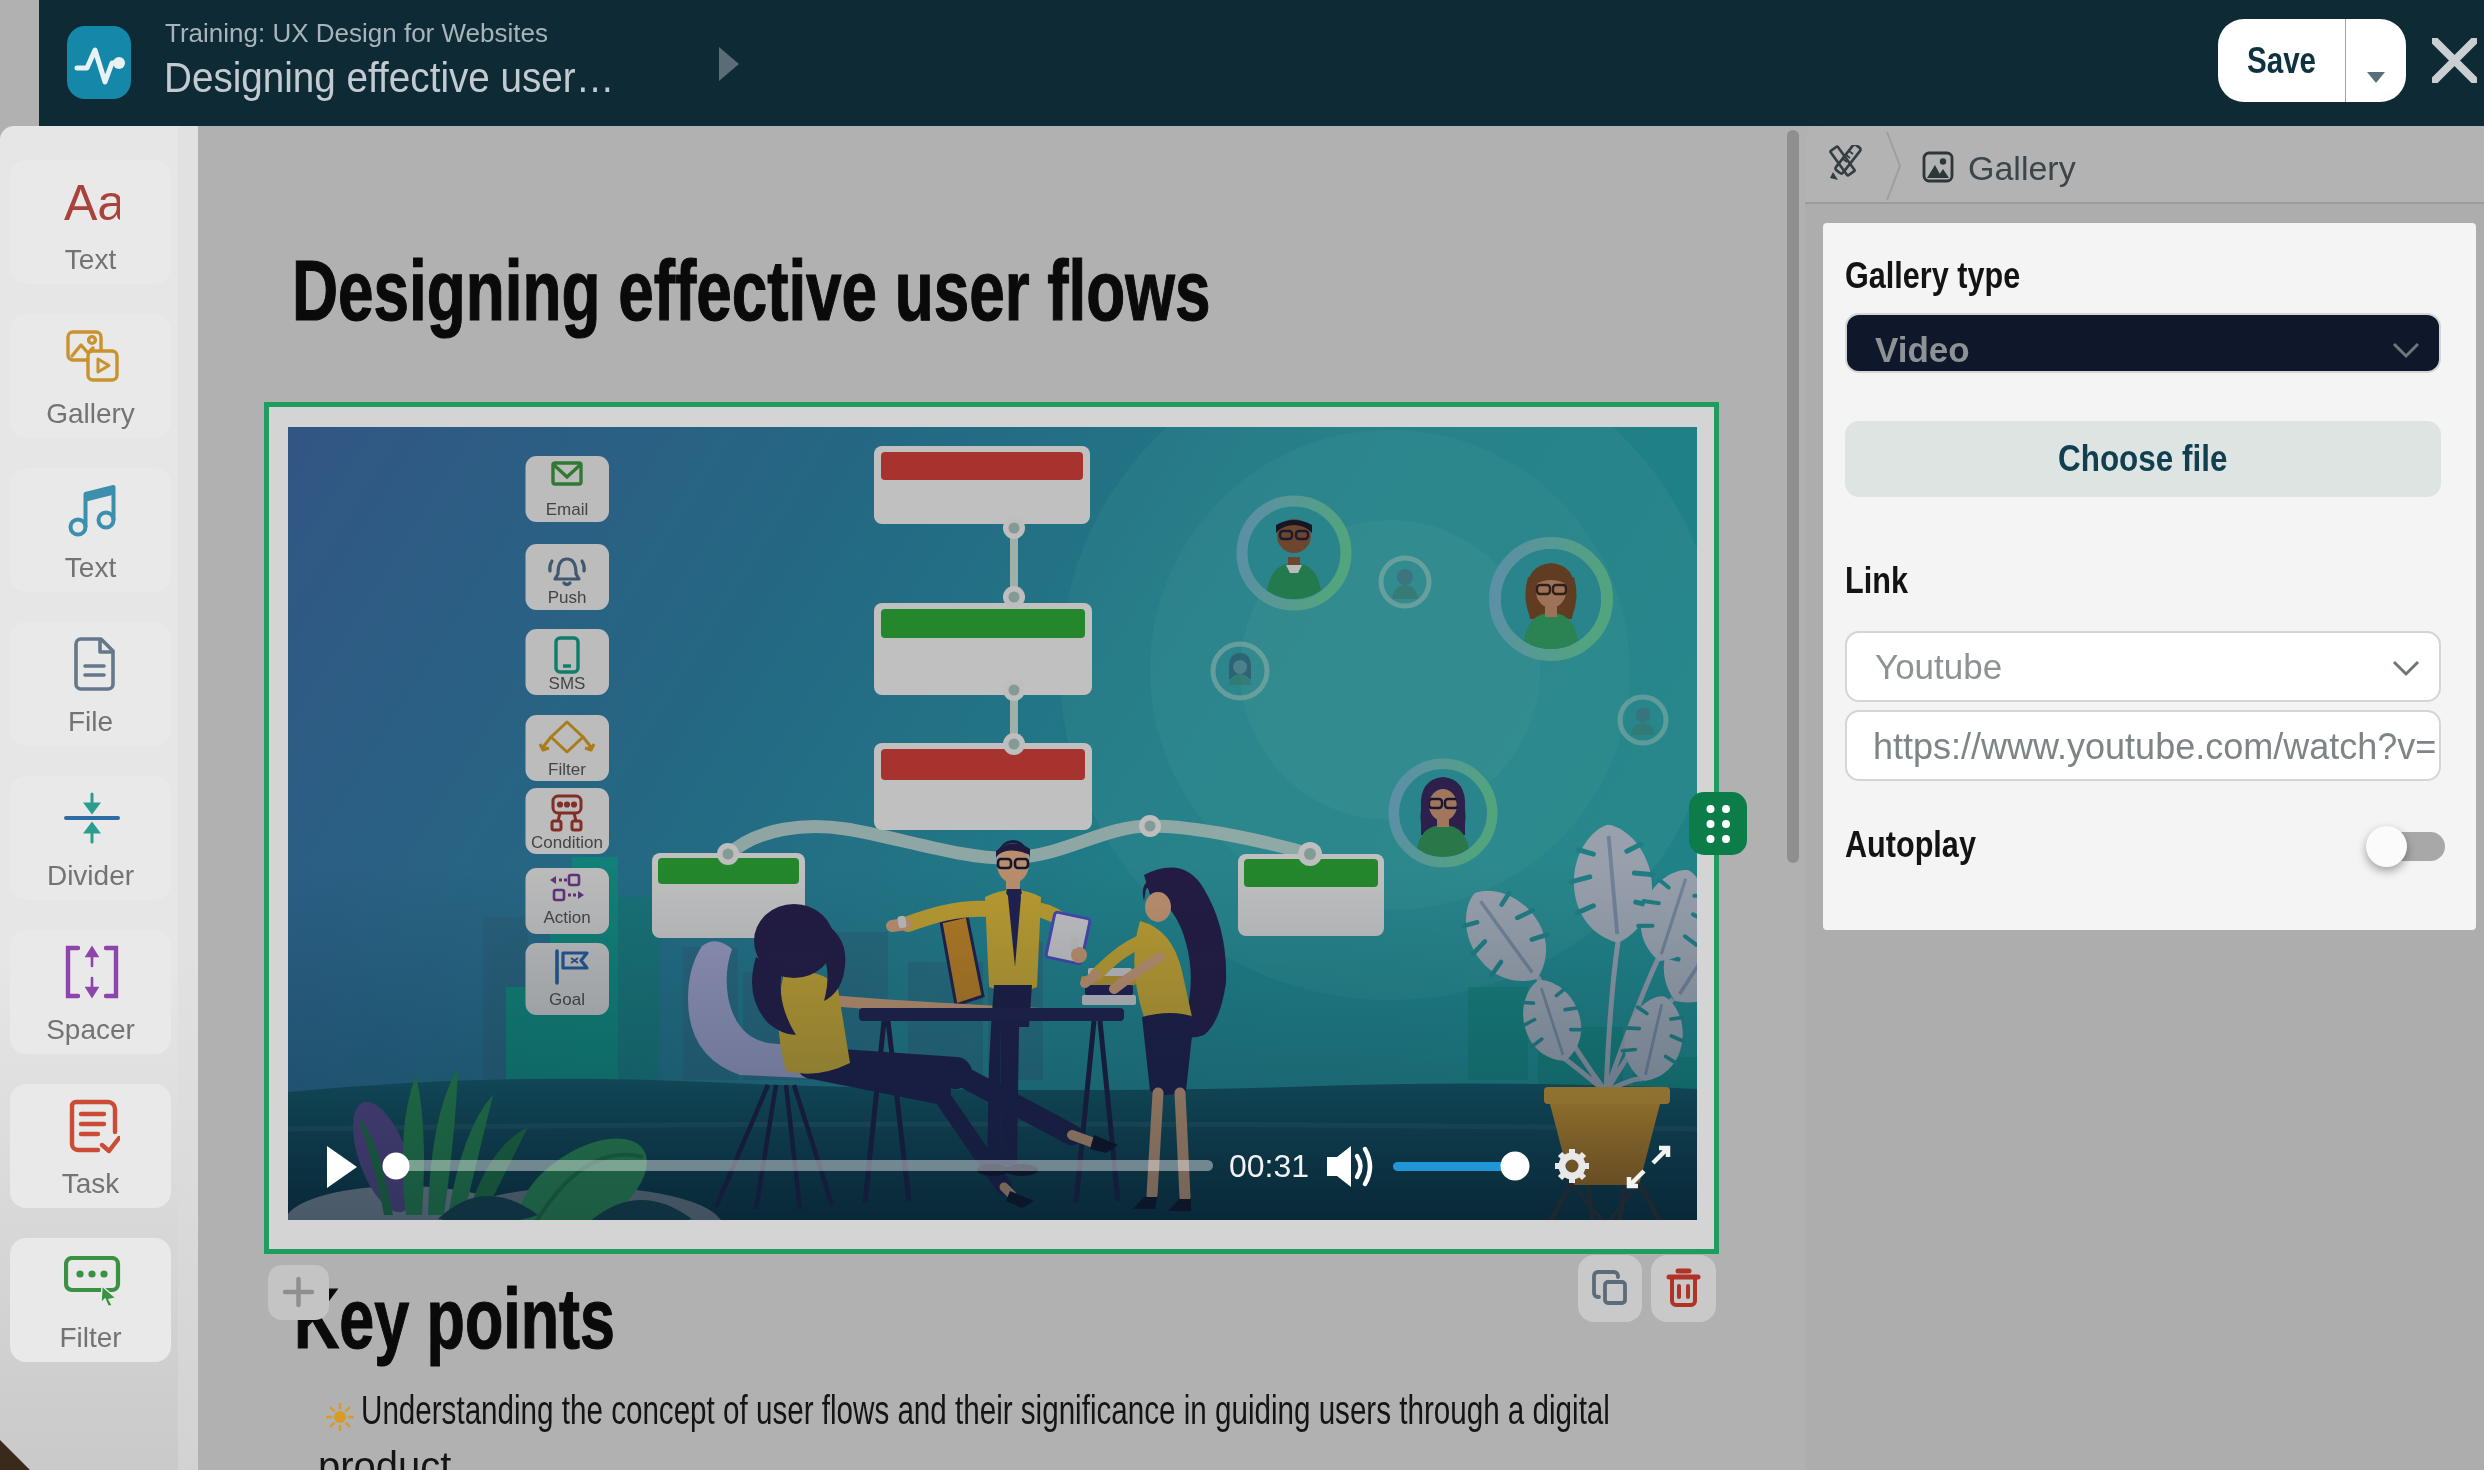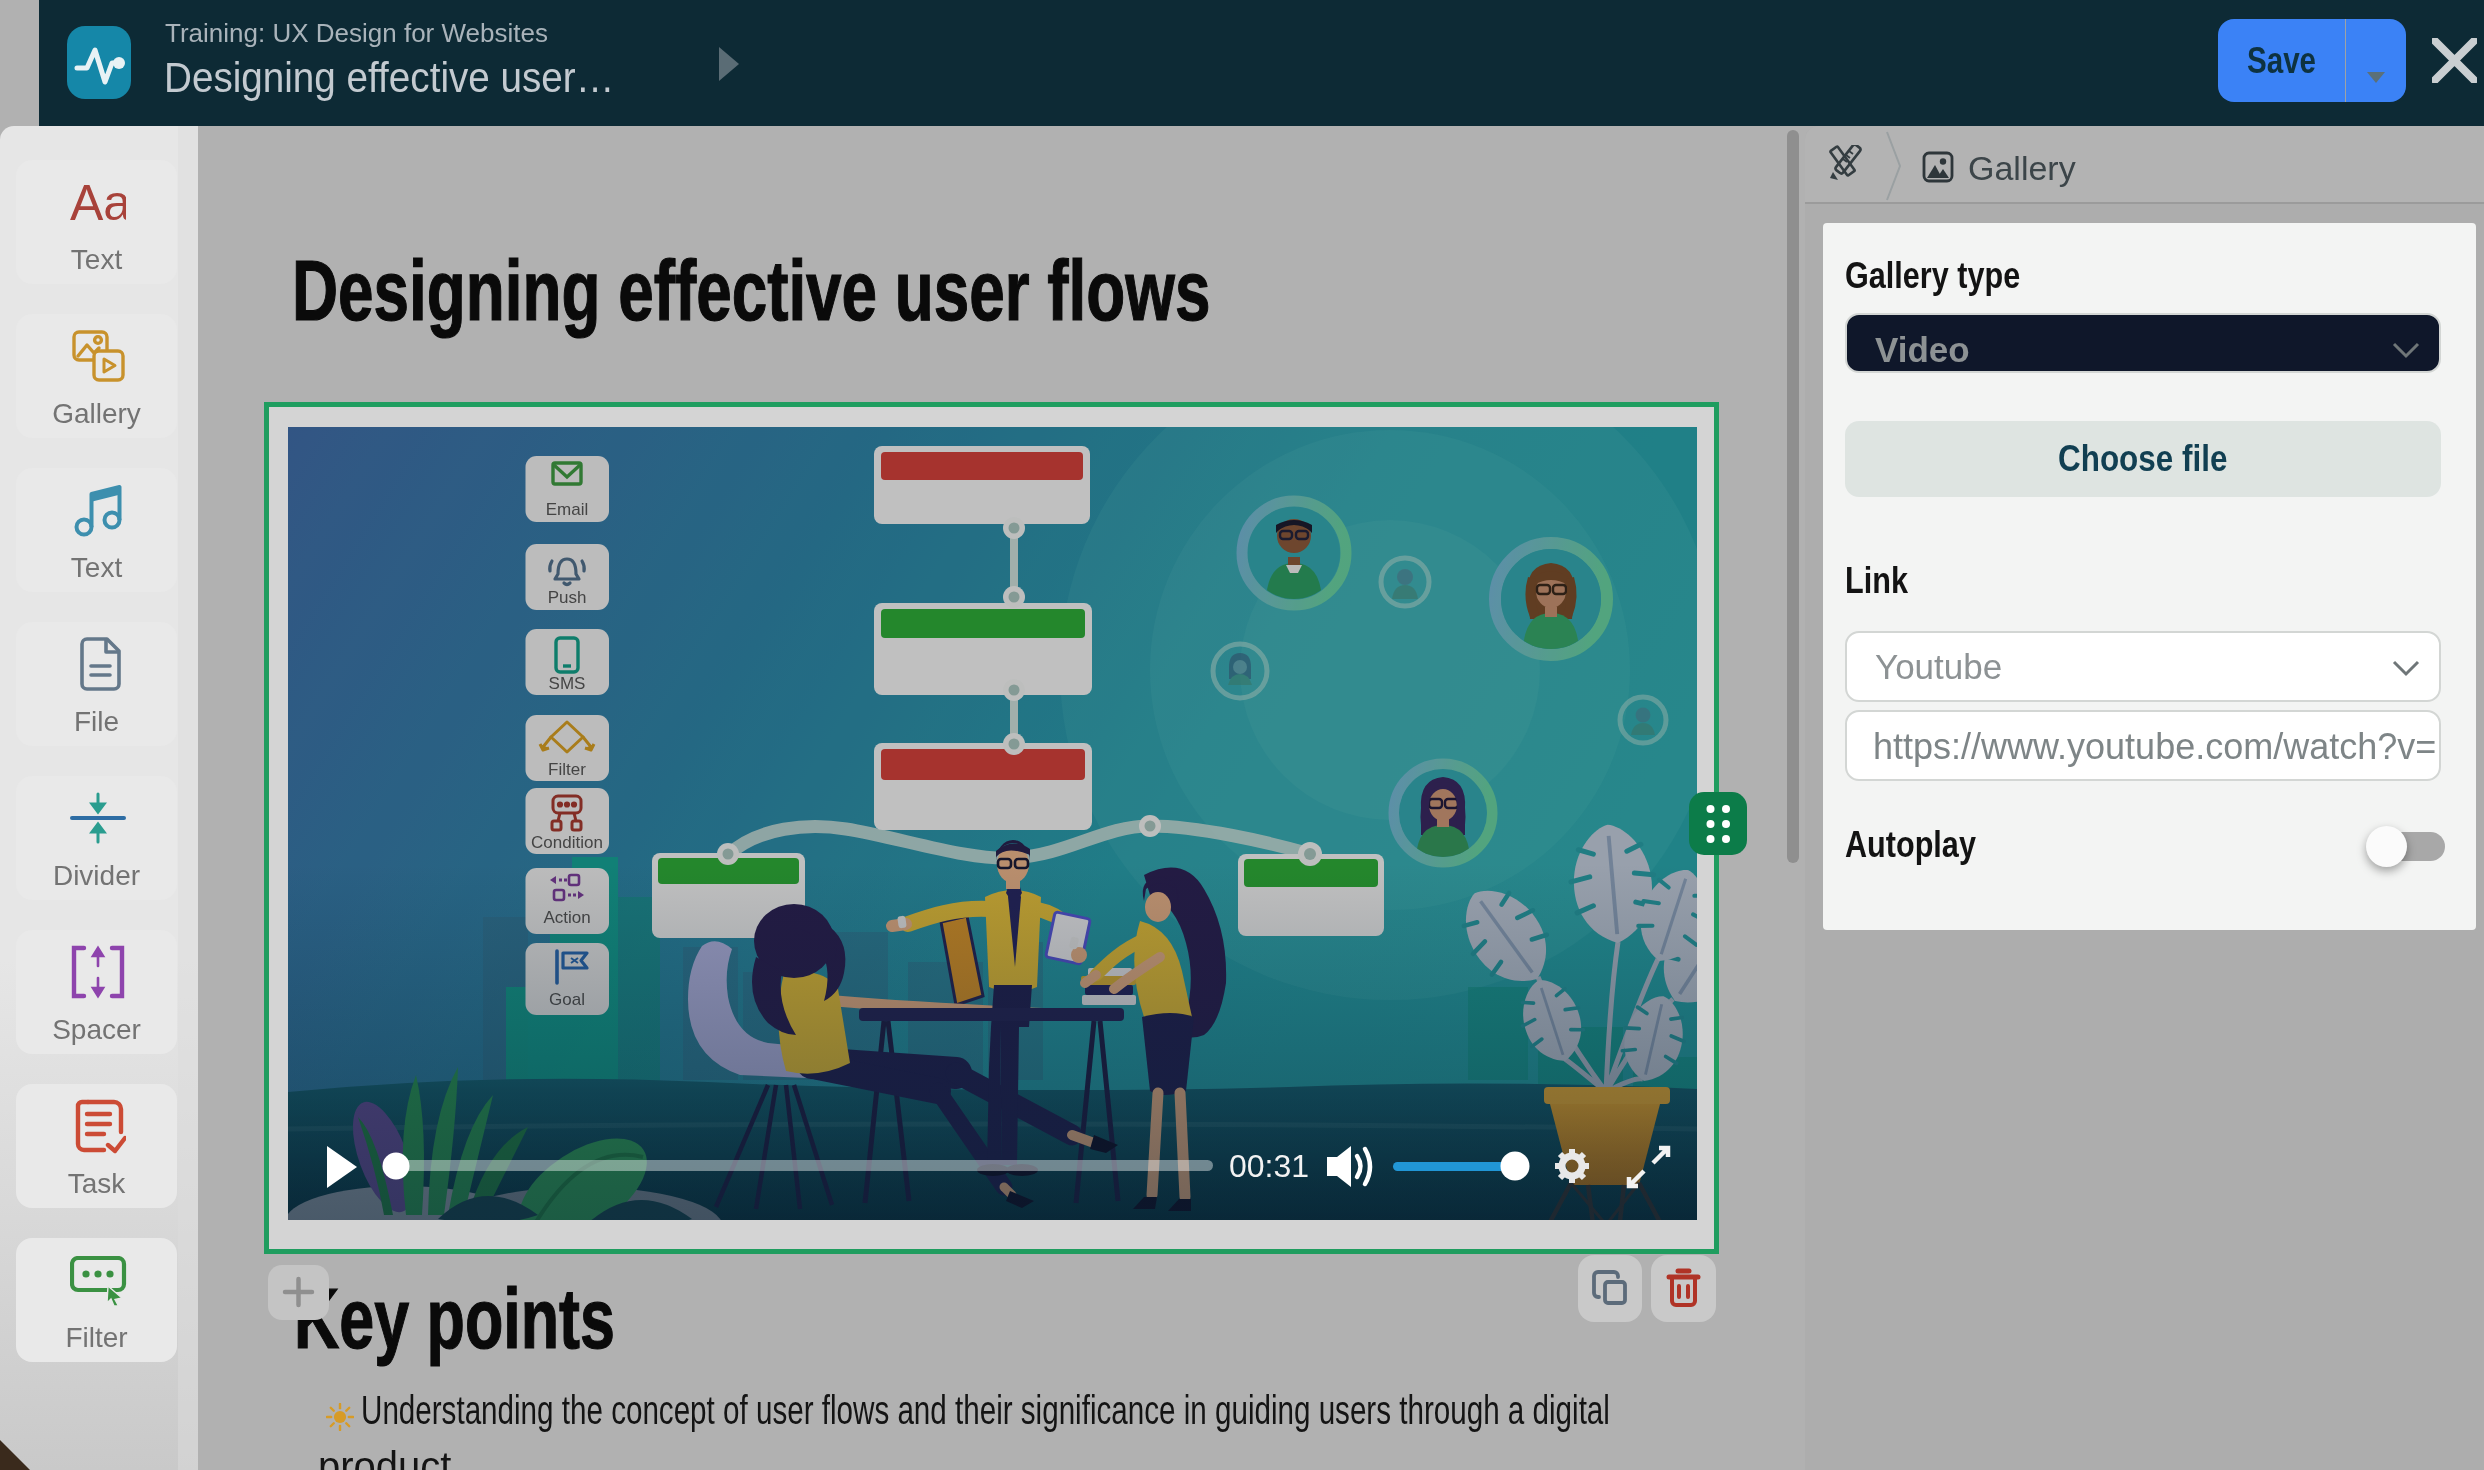--- a/index.html
+++ b/index.html
@@ -14,21 +14,21 @@
     <svg width="64" height="73" viewBox="0 0 64 73">
       <path d="M10 42 L20 42 L28 24 L38 56 L45 37 L52 37" fill="none" stroke="#e8f2f5" stroke-width="5" stroke-linejoin="round" stroke-linecap="round"></path>
       <circle cx="52" cy="37" r="6" fill="#e8f2f5"></circle>
     </svg>
   </div>
   <div class="abs" style="left:126px;top:18px;font-size:26px;color:#a9b3ba;">Training: UX Design for Websites</div>
   <div class="abs" style="left:125px;top:54px;font-size:42px;color:#c3cad0;white-space:nowrap;transform:scaleX(0.92);transform-origin:0 0;">Designing effective user…</div>
   <svg class="abs" style="left:679px;top:47px;" width="22" height="34" viewBox="0 0 22 34">
       <path d="M1 0 L21 17 L1 34 Z" fill="#5a6c75"></path>
     </svg>
-  <div class="abs" style="left:2179px;top:19px;width:188px;height:83px;border-radius:16px;background:#3b82f6;">
+  <div class="abs" style="left:2179px;top:19px;width:188px;height:83px;border-radius:26px;background:#ffffff;">
     <div class="abs" style="left:0;top:0;width:127px;height:83px;text-align:center;line-height:83px;font-size:37px;font-weight:bold;color:#0e3240;transform:scaleX(0.8);transform-origin:50% 50%;">Save</div>
     <div class="abs" style="left:127px;top:0;width:1px;height:83px;background:#9fa3a4;"></div>
     <svg class="abs" style="left:141px;top:51px;" width="34" height="20" viewBox="0 0 34 20">
         <path d="M8 2 L26 2 L17 13 Z" fill="#5b7079"></path>
       </svg>
   </div>
   <svg class="abs" style="left:2393px;top:38px;" width="45" height="45" viewBox="0 0 45 45">
     <path d="M3 3 L42 42 M42 3 L3 42" stroke="#c9ced1" stroke-width="8" stroke-linecap="round"></path>
   </svg>
 </div>
@@ -108,21 +108,21 @@
     <svg class="abs" style="left:54px;top:18px;" width="58" height="50" viewBox="0 0 58 50">
       <rect x="2" y="2" width="52" height="32" rx="6" fill="none" stroke="#3a9142" stroke-width="4.2"></rect>
       <circle cx="16" cy="18" r="3.6" fill="#3a9142"></circle>
         <circle cx="28" cy="18" r="3.6" fill="#3a9142"></circle>
         <circle cx="40" cy="18" r="3.6" fill="#3a9142"></circle>
       <path d="M38 30 L52 42 L45 43.5 L48.5 50 L44 50 L41 43 L37 47 Z" fill="#3a9142" stroke="#e9e9e9" stroke-width="1.4"></path>
     </svg>
     <div class="lbl">Filter</div>
   </div>
   <style>
-    .tool { left:16px; width:161px; height:124px; border-radius:16px; background:#e9e9e9; }
+    .tool { left:10px; width:161px; height:124px; border-radius:16px; background:#e9e9e9; }
     .lbl { position:absolute; left:0; top:84px; width:161px; text-align:center; font-size:28px; color:#737373; }
   </style>
 </div>
 <div class="abs" style="left:198px;top:126px;width:1607px;height:1344px;background:#b1b1b1;overflow:hidden;">
   <div class="abs" style="left:94px;top:115px;font-size:86px;font-weight:bold;color:#0a0a0a;-webkit-text-stroke:1.2px #0a0a0a;white-space:nowrap;transform:scaleX(0.742);transform-origin:0 0;">Designing effective user flows</div>
   <div class="abs" style="left:66px;top:276px;width:1455px;height:852px;border:5px solid #1f9d5f;background:#d4d4d4;"></div>
   <div class="abs" style="left:90px;top:301px;width:1409px;height:793px;">
     <svg width="1409" height="793" viewBox="0 0 1409 793">
       <defs>
         <linearGradient id="bgg" x1="0" y1="0" x2="1" y2="0.35">

